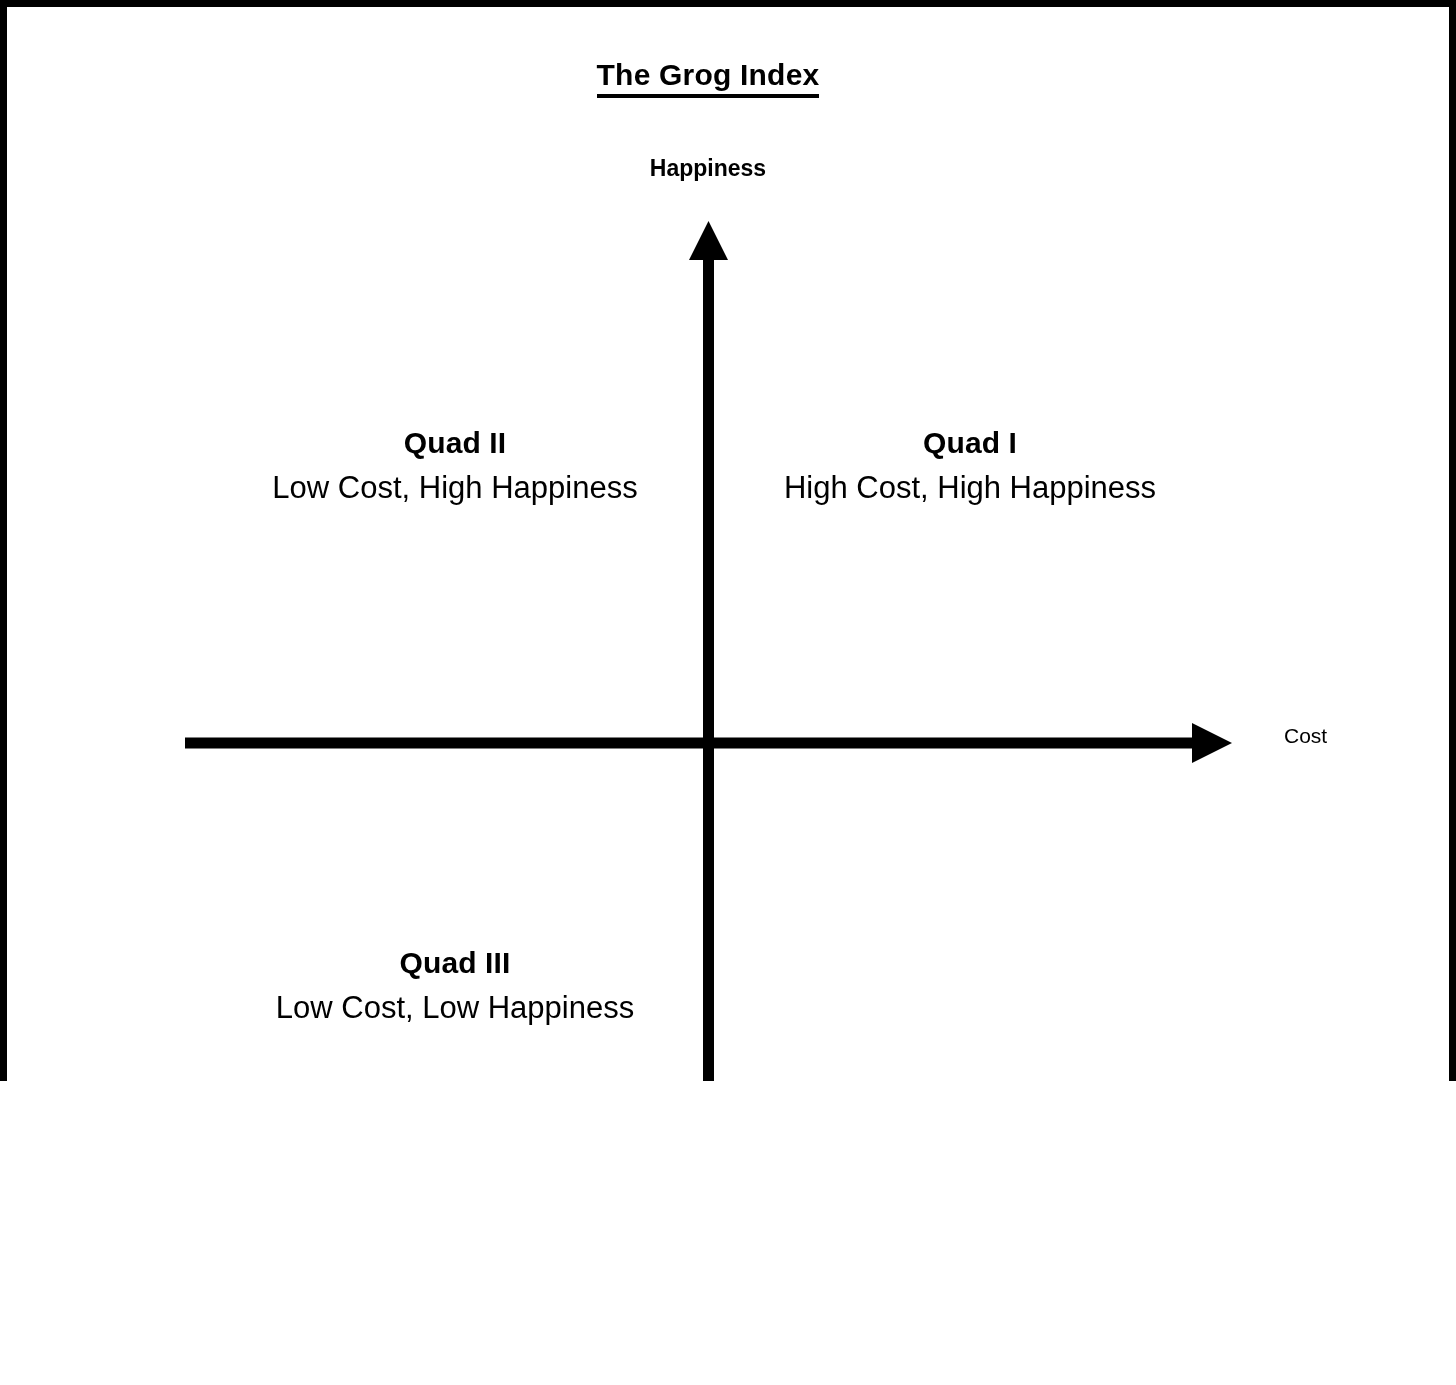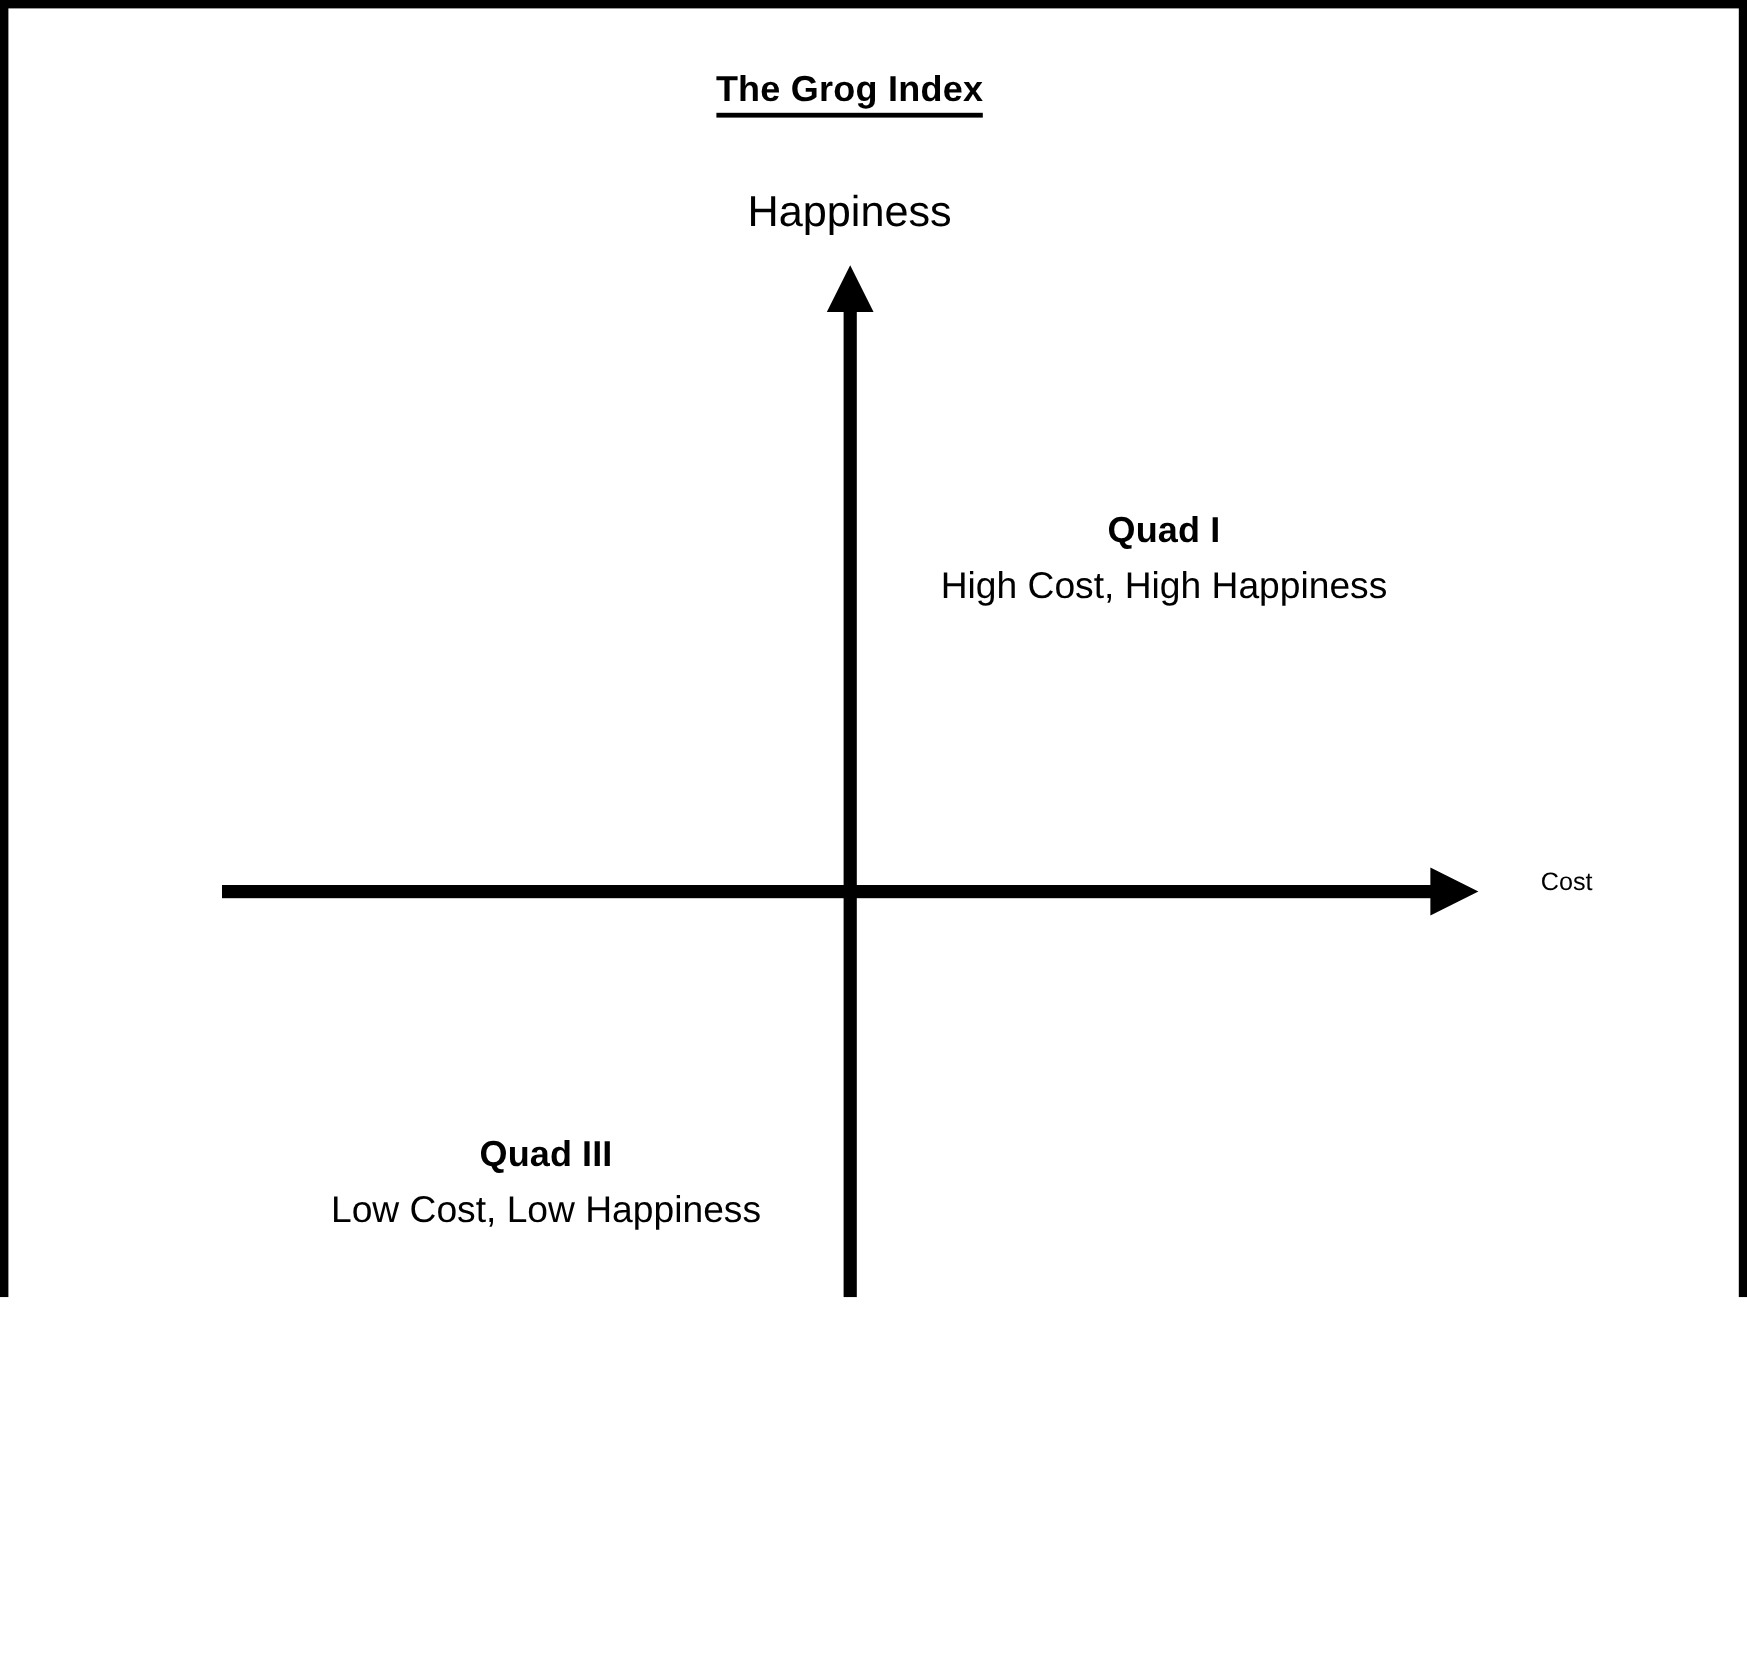--- a/index.html
+++ b/index.html
@@ -53,22 +53,22 @@
     padding-bottom: 3px;
   }
 
   
   #y-axis-label {
     position: absolute;
     left: 0;
     top: 156px;
     width: 1416px;
     text-align: center;
-    font-size: 36px;
-    font-weight: normal;
+    font-size: 23px;
+    font-weight: bold;
     line-height: 1.1;
     white-space: nowrap;
   }
 
   #x-axis-label {
     position: absolute;
     left: 1284px;
     top: 724px;
     font-size: 21px;
     font-weight: normal;
@@ -128,20 +128,24 @@
 
     <rect x="703" y="248" width="11" height="1018" fill="#000000"></rect>
 
     <polygon points="708.5,221 689,260 728,260" fill="#000000"></polygon>
 
     <rect x="185" y="737.5" width="1011" height="11" fill="#000000"></rect>
 
     <polygon points="1232,743 1192,723 1192,763" fill="#000000"></polygon>
   </svg>
 
+  <div class="quad-block" id="quad-2">
+    <div class="quad-title">Quad II</div>
+    <div class="quad-desc">Low Cost, High Happiness</div>
+  </div>
 
   <div class="quad-block" id="quad-1">
     <div class="quad-title">Quad I</div>
     <div class="quad-desc">High Cost, High Happiness</div>
   </div>
 
   <div class="quad-block" id="quad-3">
     <div class="quad-title">Quad III</div>
     <div class="quad-desc">Low Cost, Low Happiness</div>
   </div>

